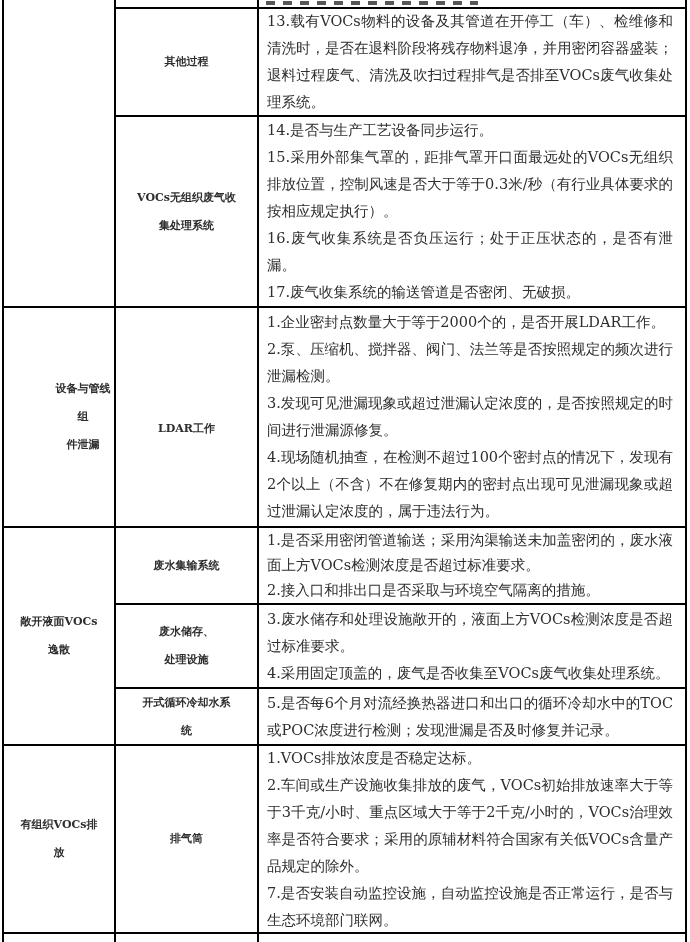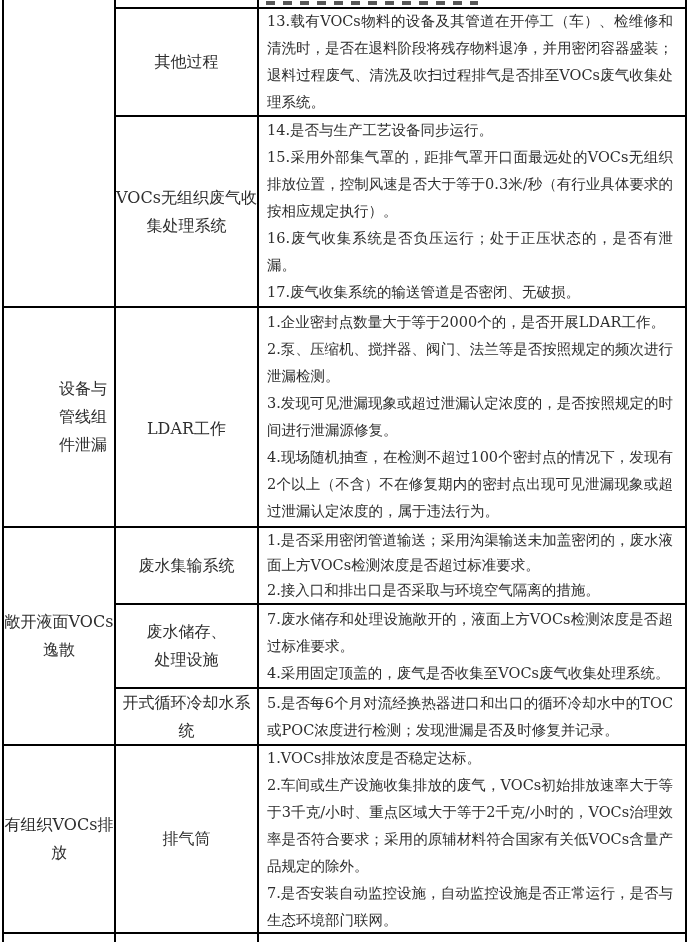--- a/index.html
+++ b/index.html
@@ -18,23 +18,24 @@
     position:absolute;
     display:flex;
     flex-direction:column;
     justify-content:center;
     box-sizing:border-box;
     overflow:hidden;
   }
   .label-cell{
     align-items:center;
     text-align:center;
-    font-size:16px;
+    font-size:11px;
     line-height:28px;
     white-space:pre-line;
+    font-weight:bold;
   }
   .items-cell{
     font-size:14.5px;
     line-height:27px;
     padding:0 12px 0 8px;
     text-align:justify;
   }
   .items-cell.tight{line-height:25px;}
   .item{margin:0;}
   .clip-frag{
@@ -101,21 +102,21 @@
     <p class="item">3.发现可见泄漏现象或超过泄漏认定浓度的，是否按照规定的时间进行泄漏源修复。</p>
     <p class="item">4.现场随机抽查，在检测不超过100个密封点的情况下，发现有2个以上（不含）不在修复期内的密封点出现可见泄漏现象或超过泄漏认定浓度的，属于违法行为。</p>
   </div>
 
   <div class="cell items-cell tight" style="left:259px;top:528px;width:426px;height:75px;">
     <p class="item">1.是否采用密闭管道输送；采用沟渠输送未加盖密闭的，废水液面上方VOCs检测浓度是否超过标准要求。</p>
     <p class="item">2.接入口和排出口是否采取与环境空气隔离的措施。</p>
   </div>
 
   <div class="cell items-cell" style="left:259px;top:605px;width:426px;height:82px;">
-    <p class="item">7.废水储存和处理设施敞开的，液面上方VOCs检测浓度是否超过标准要求。</p>
+    <p class="item">3.废水储存和处理设施敞开的，液面上方VOCs检测浓度是否超过标准要求。</p>
     <p class="item">4.采用固定顶盖的，废气是否收集至VOCs废气收集处理系统。</p>
   </div>
 
   <div class="cell items-cell" style="left:259px;top:689px;width:426px;height:55px;">
     <p class="item">5.是否每6个月对流经换热器进口和出口的循环冷却水中的TOC或POC浓度进行检测；发现泄漏是否及时修复并记录。</p>
   </div>
 
   <div class="cell items-cell" style="left:259px;top:746px;width:426px;height:186px;">
     <p class="item">1.VOCs排放浓度是否稳定达标。</p>
     <p class="item">2.车间或生产设施收集排放的废气，VOCs初始排放速率大于等于3千克/小时、重点区域大于等于2千克/小时的，VOCs治理效率是否符合要求；采用的原辅材料符合国家有关低VOCs含量产品规定的除外。</p>

